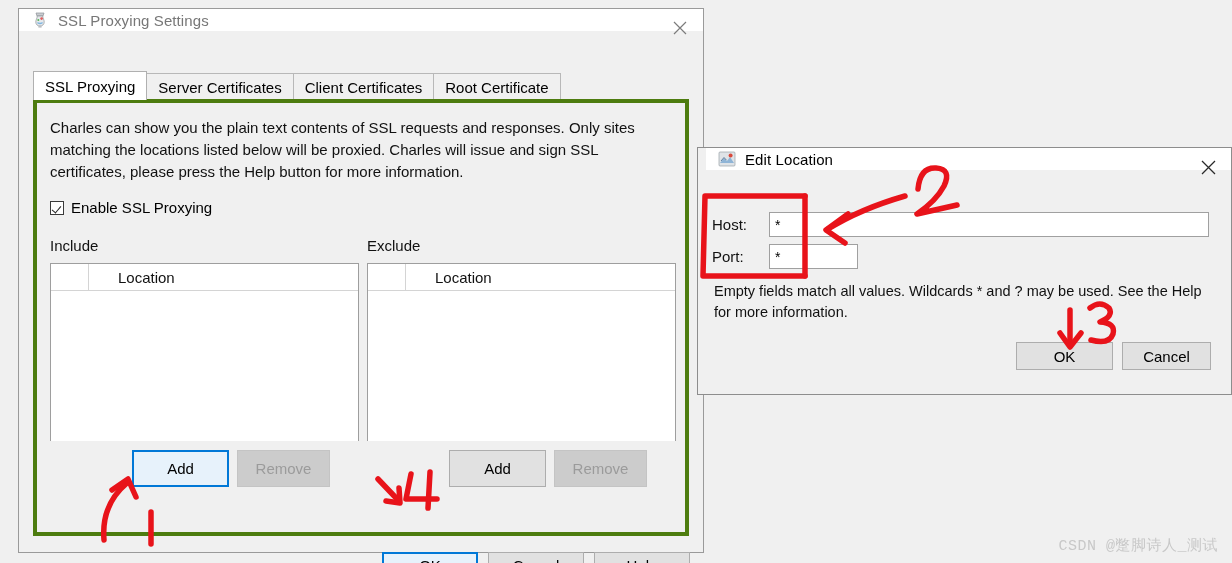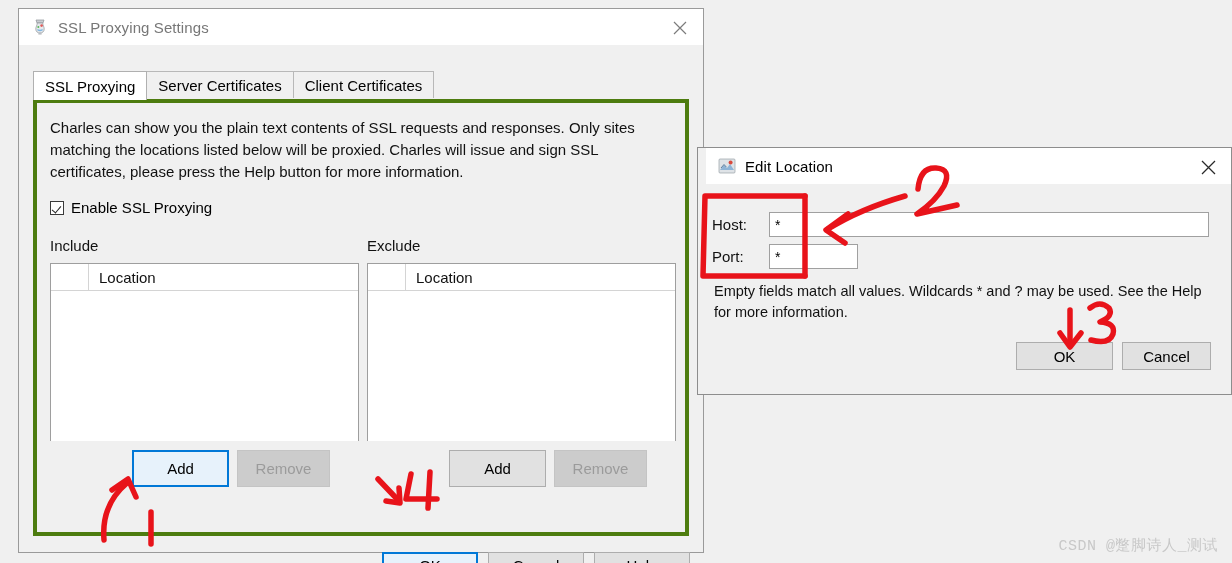--- a/index.html
+++ b/index.html
@@ -7,37 +7,37 @@
     width:1232px;height:563px;
     background:#f0f0f0;
     font-family:"Liberation Sans","DejaVu Sans",sans-serif;
     position:relative;overflow:hidden;
     -webkit-font-smoothing:antialiased;
   }
 
   
   .window{position:absolute;background:#f0f0f0;border:1px solid #9a9a9a;
           box-shadow:0 0 0 0 rgba(0,0,0,0);}
-  .titlebar{background:#ffffff;height:36px;display:flex;align-items:center;
+  .titlebar{background:#ffffff;height:22px;display:flex;align-items:center;
             position:relative;}
   .title-icon{width:18px;height:18px;margin-left:12px;margin-right:9px;flex:0 0 auto;
               position:relative;}
   .title-text{font-size:15px;color:#777;letter-spacing:.1px;}
   .title-text.dark{color:#000;}
   .win-close{position:absolute;right:0;top:0;width:46px;height:38px;
              display:flex;align-items:center;justify-content:center;cursor:default;}
   .win-close svg{display:block;}
 
   
   #ssl-window{left:18px;top:8px;width:684px;height:543px;}
   #ssl-body{position:absolute;left:0;top:38px;right:0;bottom:0;background:#f0f0f0;}
 
   
   .tabstrip{position:absolute;left:14px;top:24px;right:14px;height:29px;
-            display:flex;}
+            display:flex;align-items:flex-end;}
   .tab{height:27px;line-height:27px;padding:0 11px;font-size:15px;color:#000;
        border:1px solid #b8b8b8;border-bottom:none;background:#f0f0f0;
        margin-right:-1px;cursor:default;box-sizing:border-box;}
   .tab.active{background:#ffffff;height:29px;line-height:29px;
               border-color:#b0b0b0;position:relative;z-index:3;}
 
   
   .tabpanel{position:absolute;left:14px;top:52px;right:14px;height:437px;
             background:#f0f0f0;border:4px solid #4d7c0f;box-sizing:border-box;}
 
@@ -53,21 +53,21 @@
 
   .colhead{position:absolute;font-size:15px;color:#111;}
   #include-label{left:13px;top:134px;}
   #exclude-label{left:330px;top:134px;}
 
   
   .listbox{position:absolute;top:160px;width:309px;height:178px;background:#fff;
            border:1px solid #9e9e9e;box-sizing:border-box;}
   #include-list{left:13px;}
   #exclude-list{left:330px;}
-  .list-header{display:flex;height:27px;border-bottom:1px solid #d4d4d4;box-sizing:border-box;}
+  .list-header{display:flex;height:27px;border-bottom:1px solid #d4d4d4;box-sizing:border-box;gap:19px;}
   .lh-check{width:38px;border-right:1px solid #d4d4d4;box-sizing:border-box;}
   .lh-loc{flex:1;display:flex;align-items:center;padding-left:10px;font-size:15px;color:#111;}
   .list-body{height:150px;background:#fff;}
 
   
   .btn{font-size:15px;color:#000;background:#e1e1e1;border:1px solid #adadad;
        height:37px;display:inline-flex;align-items:center;justify-content:center;
        box-sizing:border-box;cursor:default;}
   .btn.disabled{color:#9b9b9b;background:#cccccc;border-color:#c4c4c4;}
   .btn.focus{background:#e7f2fb;border:2px solid #0078d7;}
@@ -133,20 +133,21 @@
       </svg>
     </span>
   </div>
 
   <div id="ssl-body">
 
     <div class="tabstrip">
       <div class="tab active">SSL Proxying</div>
       <div class="tab">Server Certificates</div>
       <div class="tab">Client Certificates</div>
+      <div class="tab">Root Certificate</div>
     </div>
 
     <div class="tabpanel">
 
       <div class="desc">Charles can show you the plain text contents of SSL requests and responses. Only sites matching the locations listed below will be proxied. Charles will issue and sign SSL certificates, please press the Help button for more information.</div>
 
       <div class="checkrow">
         <span class="checkbox"></span>
         <span>Enable SSL Proxying</span>
       </div>

